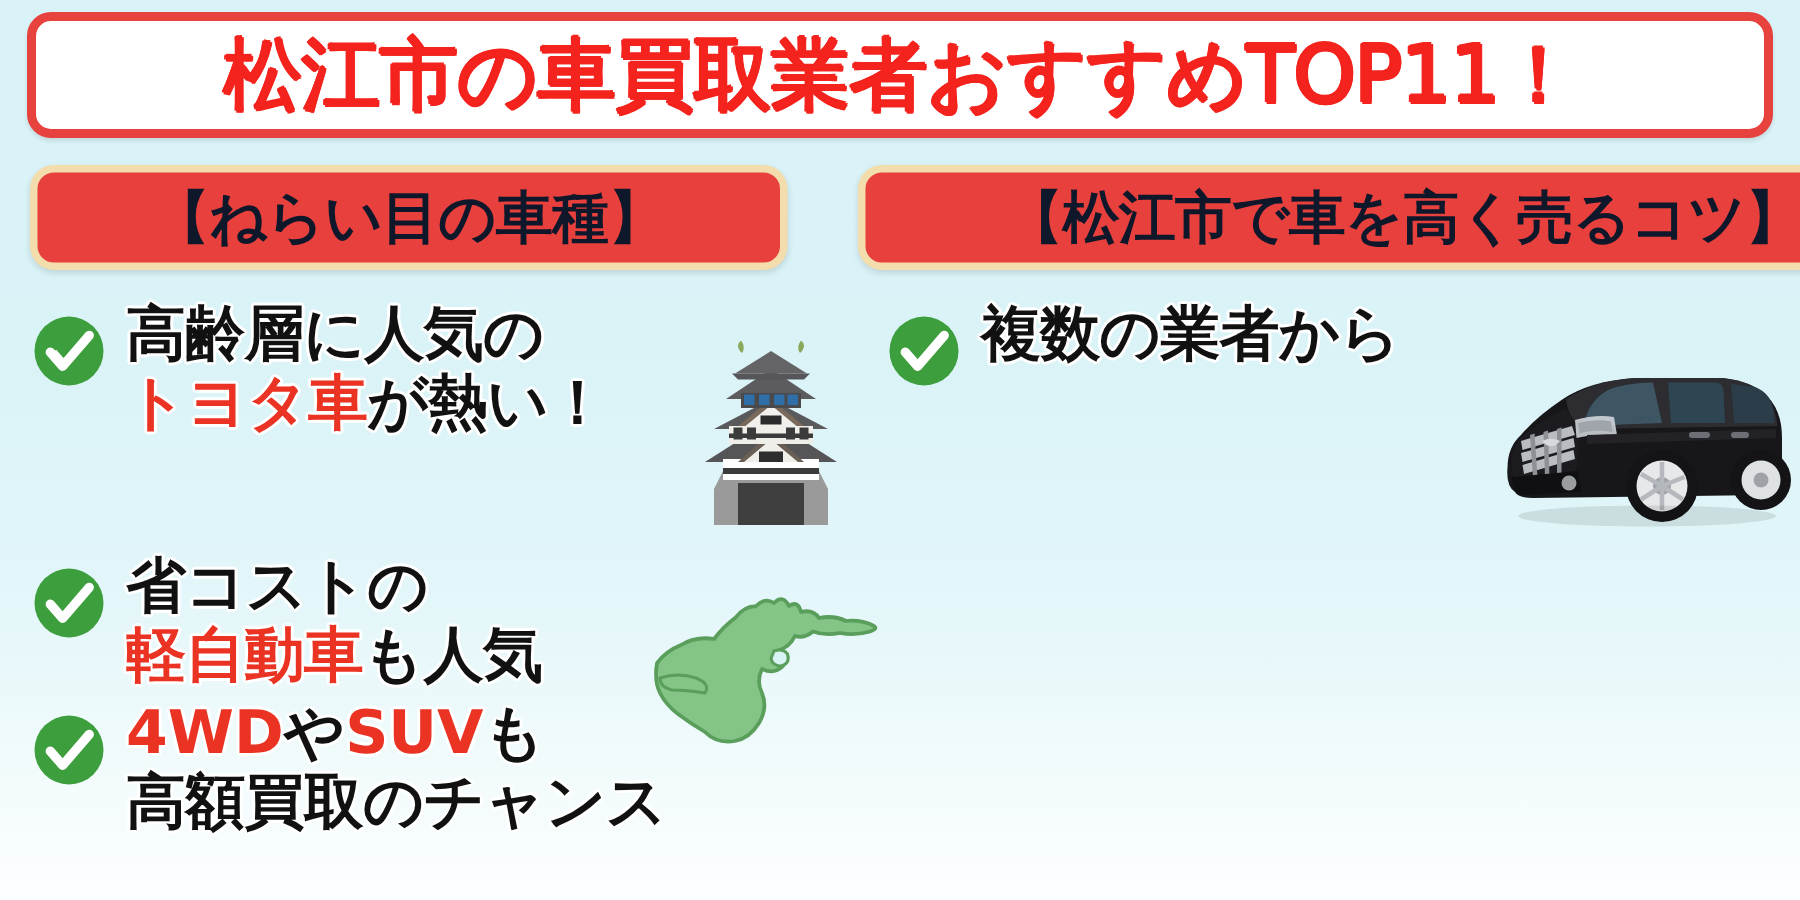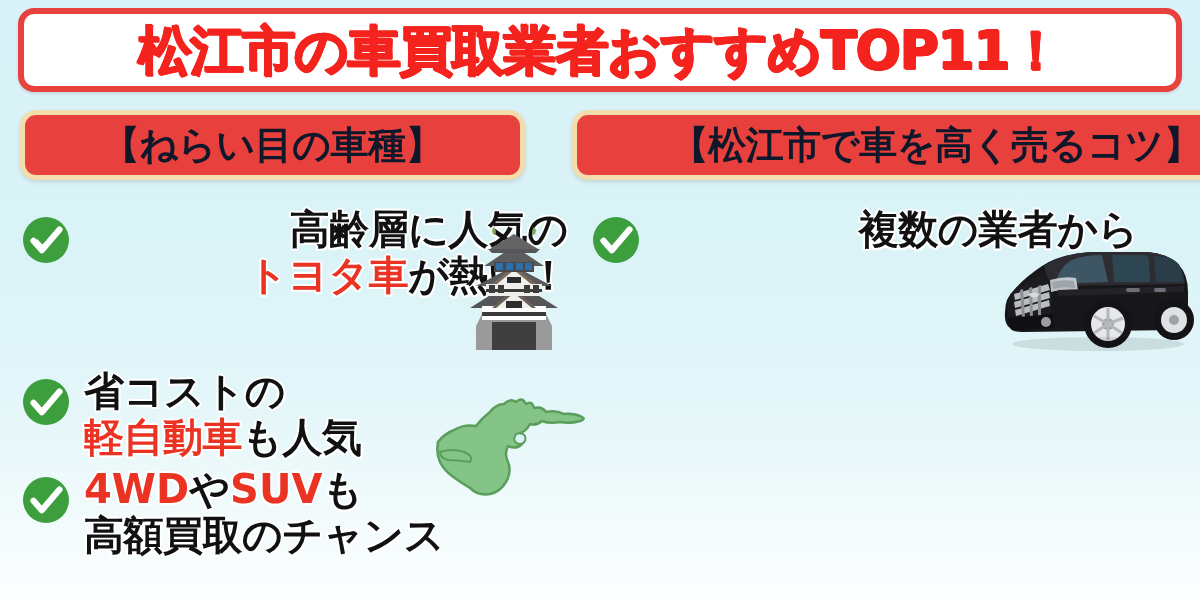--- a/index.html
+++ b/index.html
@@ -38,21 +38,21 @@
     border: 6px solid #e8423f;
     border-radius: 16px;
     box-shadow: 0 2px 3px rgba(0,0,0,0.10);
     display: flex;
     align-items: center;
     justify-content: center;
   }
   .title-text {
     color: #f4231d;
     font-size: 53px;
-    font-weight: 700;
+    font-weight: 400;
     letter-spacing: -1px;
     line-height: 1;
     white-space: nowrap;
     text-shadow:
        1.2px 0 0 #f4231d, -1.2px 0 0 #f4231d,
        0 1.2px 0 #f4231d, 0 -1.2px 0 #f4231d,
        1px 1px 0 #f4231d, -1px -1px 0 #f4231d;
   }
 
   
@@ -89,21 +89,21 @@
   #column-left  { left: 8px;  }
   #column-right { left: 578px; }
 
   .bullet-row {
     position: absolute;
     left: 0;
     display: flex;
     align-items: flex-start;
     width: 100%;
   }
-  .bullet-row.r0 { top: 6px; text-align: right;   }
+  .bullet-row.r0 { top: 0;   }
   .bullet-row.r1 { top: 136px; margin-top: 32px; }
   .bullet-row.r2 { top: 266px; }
 
   
   .check-icon {
     flex: 0 0 auto;
     width: 48px;
     height: 48px;
     margin-top: 10px;
     margin-left: 14px;

